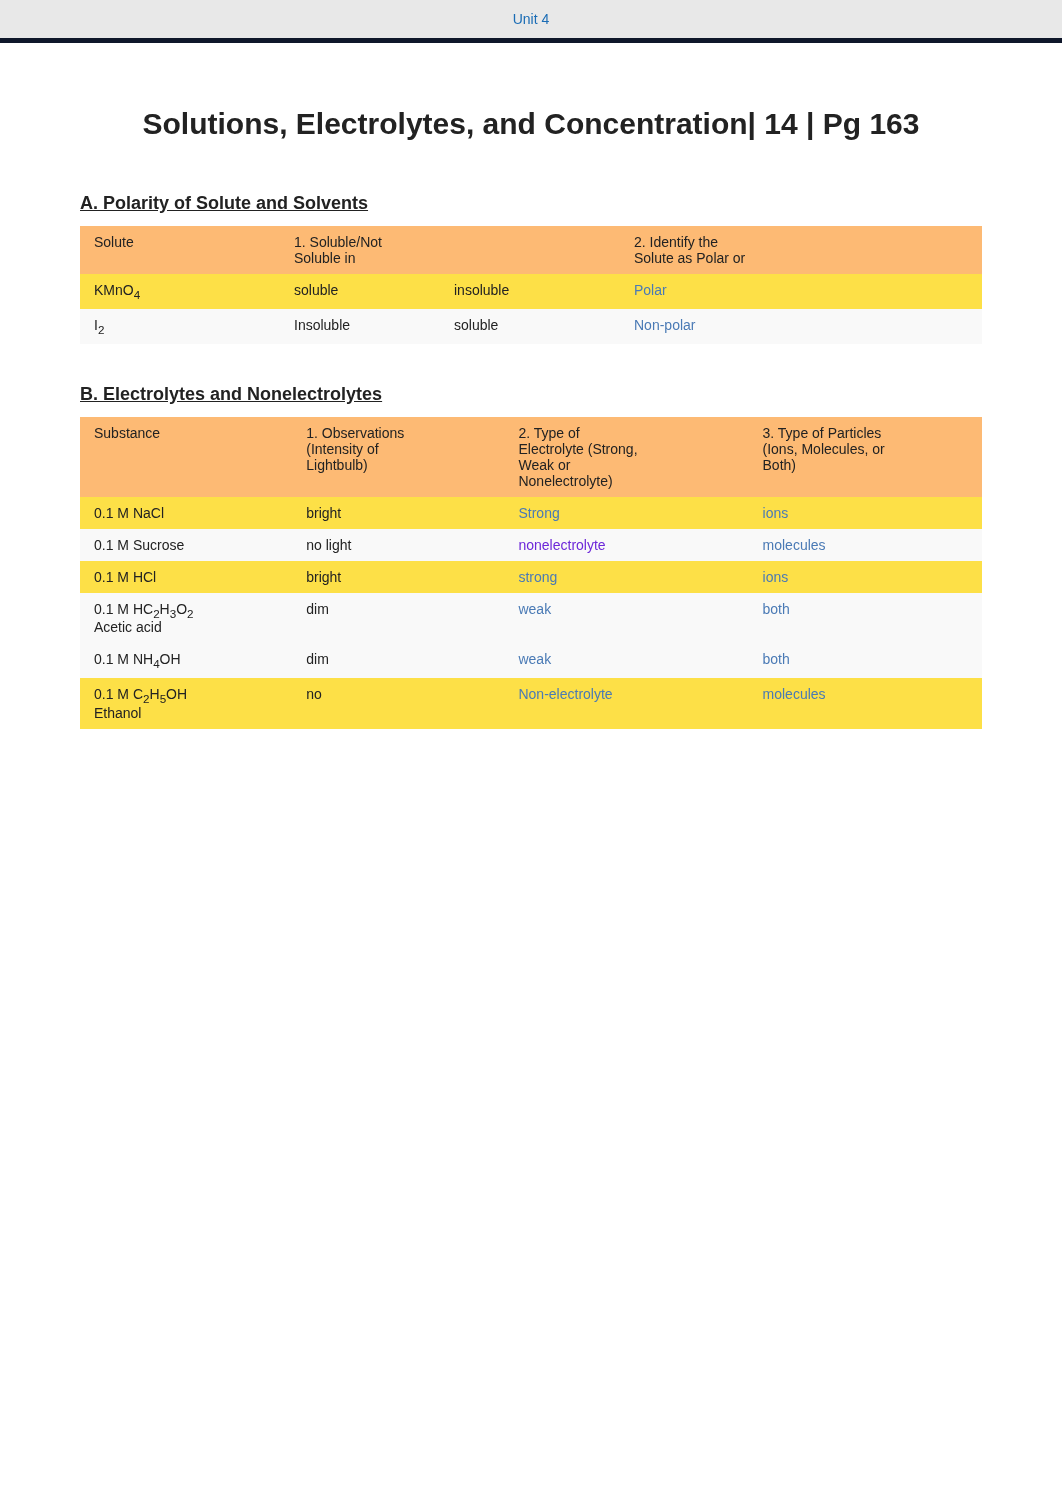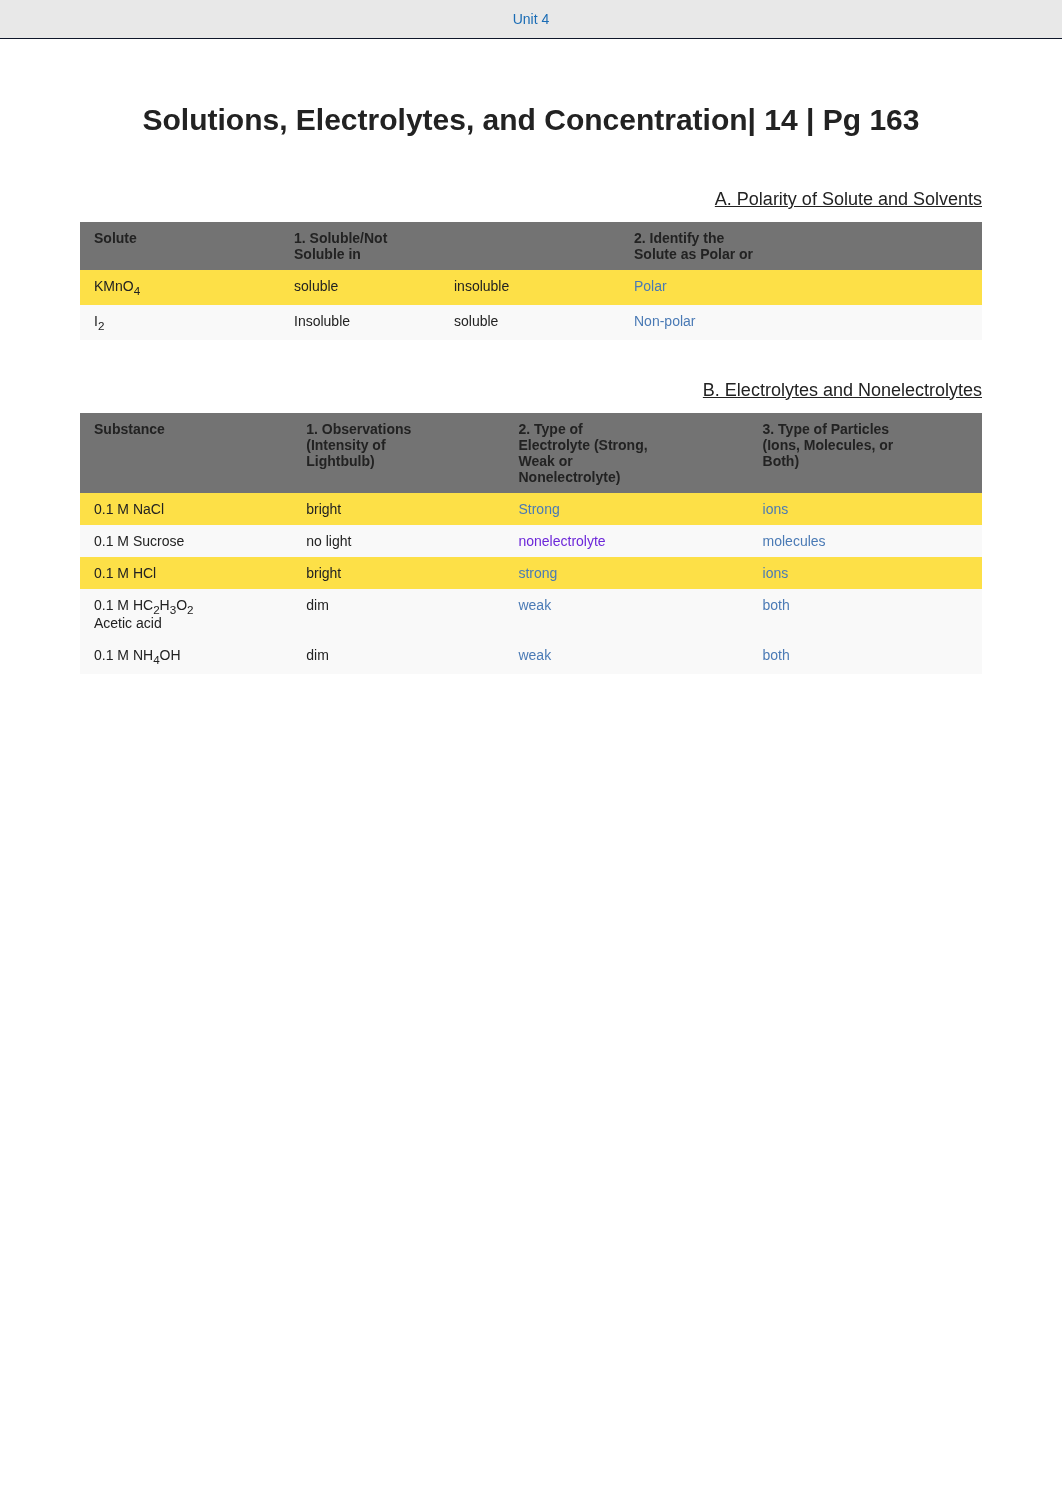--- a/index.html
+++ b/index.html
@@ -8,57 +8,56 @@
       background: #fff;
       color: #222;
       width: 1062px;
       min-height: 1506px;
       padding: 0;
     }
     .top-bar {
       background: #e8e8e8;
       text-align: center;
       padding: 10px 0;
-      border-bottom: 1px solid #0f172a;
+      border-bottom: 5px solid #0f172a;
     }
     .top-bar a {
       color: #1a6cb5;
       text-decoration: none;
       font-size: 14px;
     }
     .main-content {
       padding: 61px 80px 60px 80px;
     }
     .page-title {
       font-size: 30px;
       font-weight: bold;
       text-align: center;
       margin-bottom: 50px;
       line-height: 1.3;
     }
     .section-title {
       font-size: 18px;
-      font-weight: normal;
+      font-weight: bold;
       margin-bottom: 12px;
       text-decoration: underline;
-      text-align: right;
     }
     table {
       width: 100%;
       border-collapse: collapse;
       margin-bottom: 40px;
     }
     td, th {
       padding: 8px 14px;
       vertical-align: top;
       font-size: 14px;
     }
     .table-header-row td {
-      font-weight: bold;
-      background: #737373;
+      font-weight: normal;
+      background: #fdba74;
       margin-top: 40px;
     }
     .row-alt {
       background: #f9f9f9;
     }
     .row-plain {
       background: #fde047;
     }
     .section-a-table td:first-child {
       width: 200px;
@@ -170,16 +169,22 @@
         </tr>
 
 
         <tr class="row-alt">
           <td>0.1 M NH<sub>4</sub>OH</td>
           <td>dim</td>
           <td style="color:#4a7ab5;">weak</td>
           <td style="color:#4a7ab5;">both</td>
         </tr>
 
+        <tr class="row-plain">
+          <td>0.1 M C<sub>2</sub>H<sub>5</sub>OH<br>Ethanol</td>
+          <td>no</td>
+          <td style="color:#4a7ab5;">Non-electrolyte</td>
+          <td style="color:#4a7ab5;">molecules</td>
+        </tr>
       </tbody>
     </table>
   </div>
 </div>
 
 </body></html>

